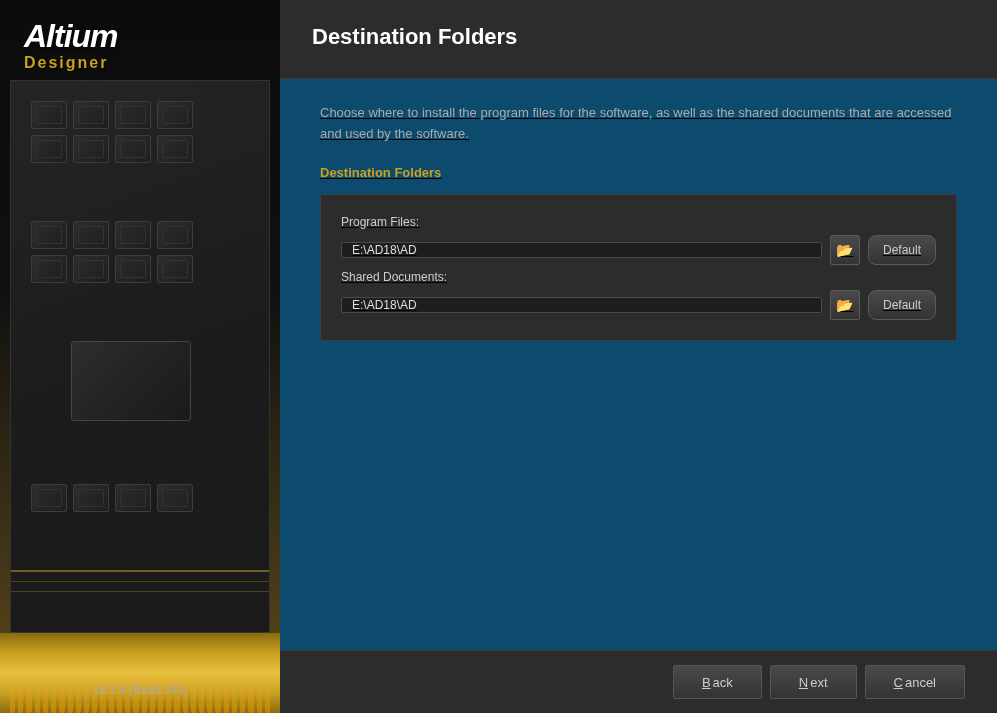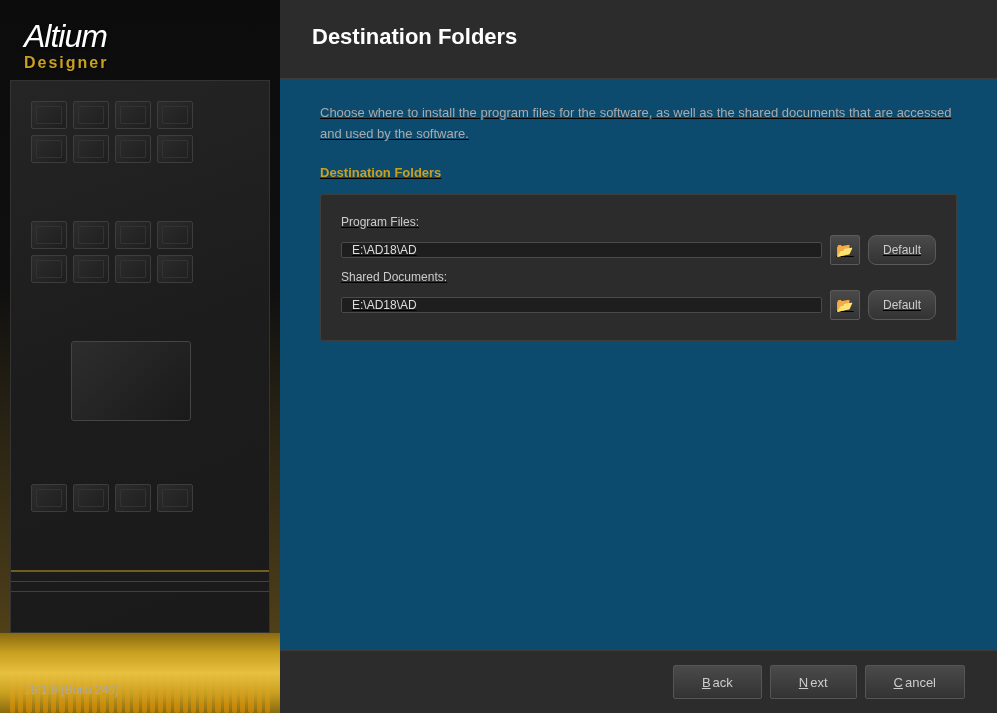--- a/index.html
+++ b/index.html
@@ -76,43 +76,44 @@
     }
 
     .sidebar-logo {
       position: relative;
       z-index: 10;
       padding: 20px 24px;
     }
 
     .logo-altium {
       font-size: 32px;
-      font-weight: 400;
+      font-weight: 700;
       font-style: italic;
       color: #ffffff;
       letter-spacing: -1px;
       line-height: 1;
       text-shadow: 1px 1px 3px rgba(0,0,0,0.8);
     }
 
     .logo-designer {
       font-size: 16px;
       font-weight: 600;
       color: #c9a020;
       letter-spacing: 2px;
       text-shadow: 1px 1px 2px rgba(0,0,0,0.8);
       margin-top: 2px;
     }
 
     .sidebar-version {
       position: relative;
       z-index: 10;
-      padding: 16px 24px;
+      padding: 16px 8px;
       color: #aaa;
       font-size: 12px;
+      text-align: center;
     }
 
     
     .main-content {
       flex: 1;
       display: flex;
       flex-direction: column;
       background: #232323;
     }
 

